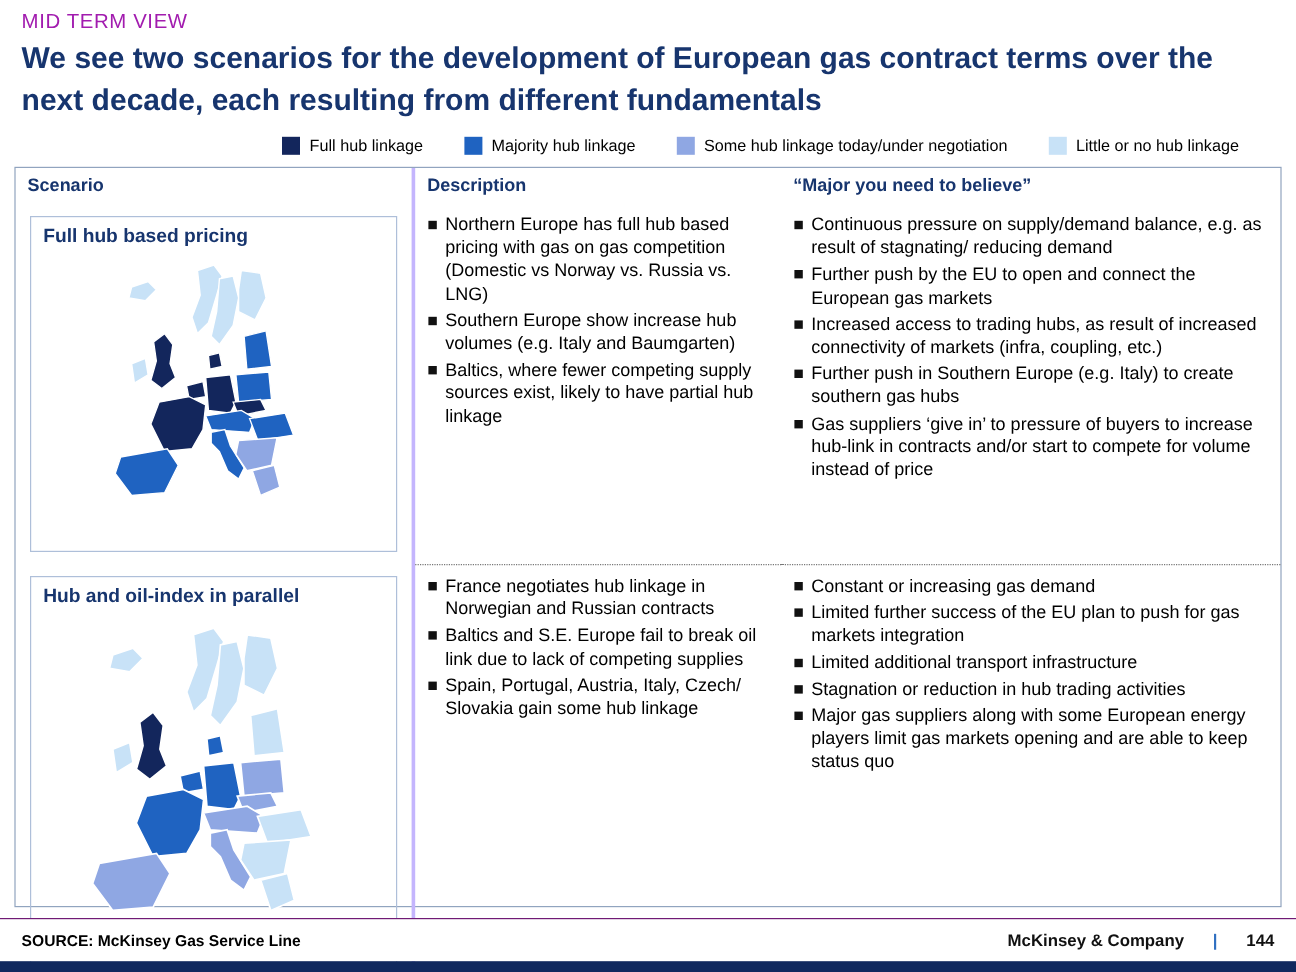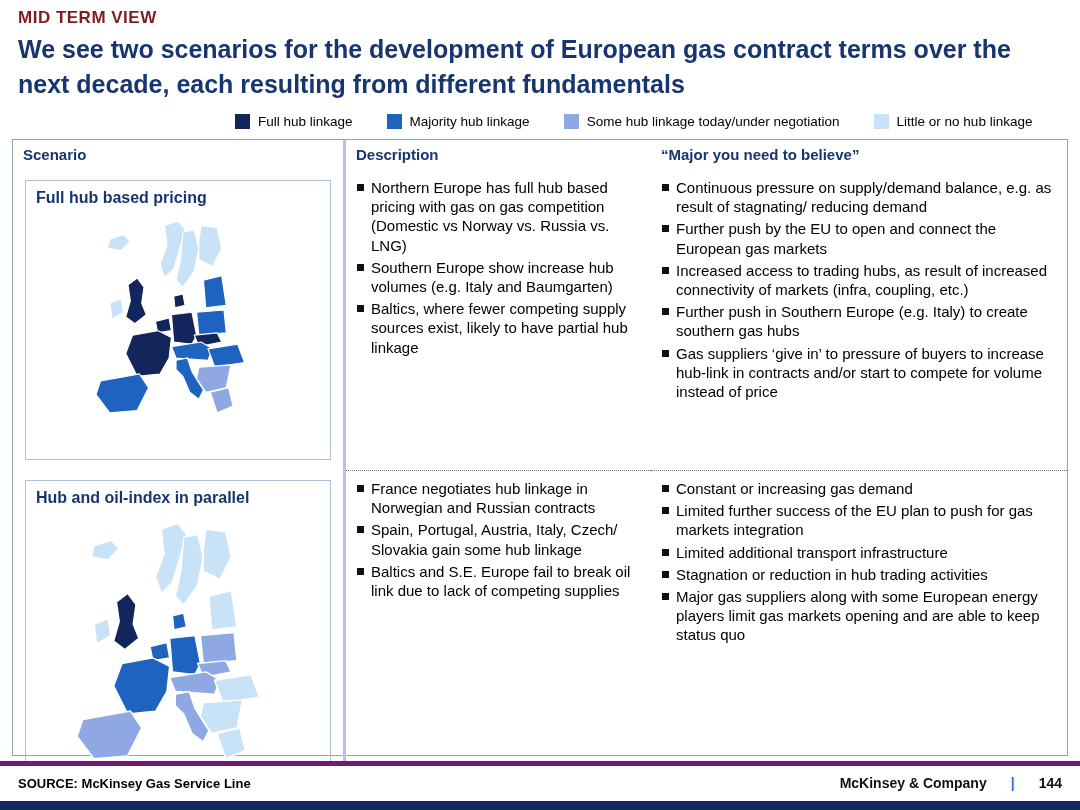--- a/index.html
+++ b/index.html
@@ -1,20 +1,20 @@
 <!DOCTYPE html>
 <html><head>
 <meta charset="utf-8">
 <style>
   html,body{margin:0;padding:0;background:#fff;}
   body{font-family:"Liberation Sans", sans-serif; color:#000;}
   .slide{position:relative;width:1080px;height:810px;background:#fff;overflow:hidden;}
 
   .top{padding:8px 18px 0 18px;}
-  .eyebrow{font-size:17px;color:#7f1d1d;letter-spacing:0.5px;font-weight:700;}
+  .eyebrow{font-size:17px;color:#a21caf;letter-spacing:0.5px;font-weight:400;}
   .title{margin:4px 0 0 0;font-size:25px;line-height:1.4;font-weight:bold;color:#17356e;max-width:1044px;}
 
   .legend{display:flex;align-items:center;gap:34px;margin:12px 0 10px 205px;padding-left:30px;}
   .legend-item{display:flex;align-items:center;gap:8px;}
   .swatch{width:15px;height:15px;display:inline-block;flex:0 0 auto;}
   .legend-label{font-size:13.5px;color:#000;}
 
   .table{display:grid;grid-template-columns:333px 305px 1fr;grid-template-rows:30px 300px 1fr;
          border:1px solid #91a4bf;margin:0 12px;height:617px;box-sizing:border-box;background:#fff;}
   .hcell{font-size:15px;font-weight:bold;color:#17356e;padding:6px 10px 0 10px;box-sizing:border-box;}
@@ -26,21 +26,21 @@
   .scenario-title{font-size:16px;font-weight:bold;color:#17356e;padding:8px 10px 2px 10px;}
   .map-wrap{flex:1;display:flex;align-items:center;justify-content:center;overflow:hidden;}
   .map{height:96%;max-width:96%;}
   .map path{stroke:#fff;stroke-width:1;}
 
   .text-cell{box-sizing:border-box;padding:8px 12px 6px 10px;}
   ul.bullets{margin:0;padding:0;list-style:none;}
   ul.bullets li{position:relative;padding-left:15px;font-size:15px;line-height:1.28;margin-bottom:3px;}
   ul.bullets li::before{content:"";position:absolute;left:1px;top:6px;width:7px;height:7px;background:#111;}
 
-  .footer{position:absolute;left:0;right:0;bottom:9px;border-top:5px solid #701a75;
+  .footer{position:absolute;left:0;right:0;bottom:9px;border-top:1px solid #701a75;
           display:flex;justify-content:space-between;align-items:center;padding:9px 18px 10px 18px;background:#fff;}
   .source{font-size:13px;font-weight:bold;color:#000;}
   .brand{font-size:14px;font-weight:bold;color:#111;display:flex;align-items:flex-end;gap:24px;}
   .brand .pipe{color:#2f6fc1;font-weight:bold;}
   .bottom-bar{position:absolute;left:0;right:0;bottom:0;height:9px;background:#10295e;}
 </style>
 </head>
 <body>
 
 <div class="slide">
@@ -144,22 +144,22 @@
             <path d="M98,128 L108,126 L112,138 L122,154 L118,162 L110,156 L104,142 L98,136 Z" fill="#8fa7e3"></path>
             <path d="M118,134 L146,132 L142,152 L124,156 L116,144 Z" fill="#c8e2f7"></path>
             <path d="M128,156 L144,152 L148,168 L134,174 Z" fill="#c8e2f7"></path>
           </svg>
         </div>
       </div>
     </div>
     <div class="text-cell row2-sep">
       <ul class="bullets">
           <li>France negotiates hub linkage in Norwegian and Russian contracts</li>
+          <li>Baltics and S.E. Europe fail to break oil link due to lack of competing supplies</li>
           <li>Spain, Portugal, Austria, Italy, Czech/ Slovakia gain some hub linkage</li>
-          <li>Baltics and S.E. Europe fail to break oil link due to lack of competing supplies</li>
         </ul>
     </div>
     <div class="text-cell row2-sep">
       <ul class="bullets">
           <li>Constant or increasing gas demand</li>
           <li>Limited further success of the EU plan to push for gas markets integration</li>
           <li>Limited additional transport infrastructure</li>
           <li>Stagnation or reduction in hub trading activities</li>
           <li>Major gas suppliers along with some European energy players limit gas markets opening and are able to keep status quo</li>
         </ul>

